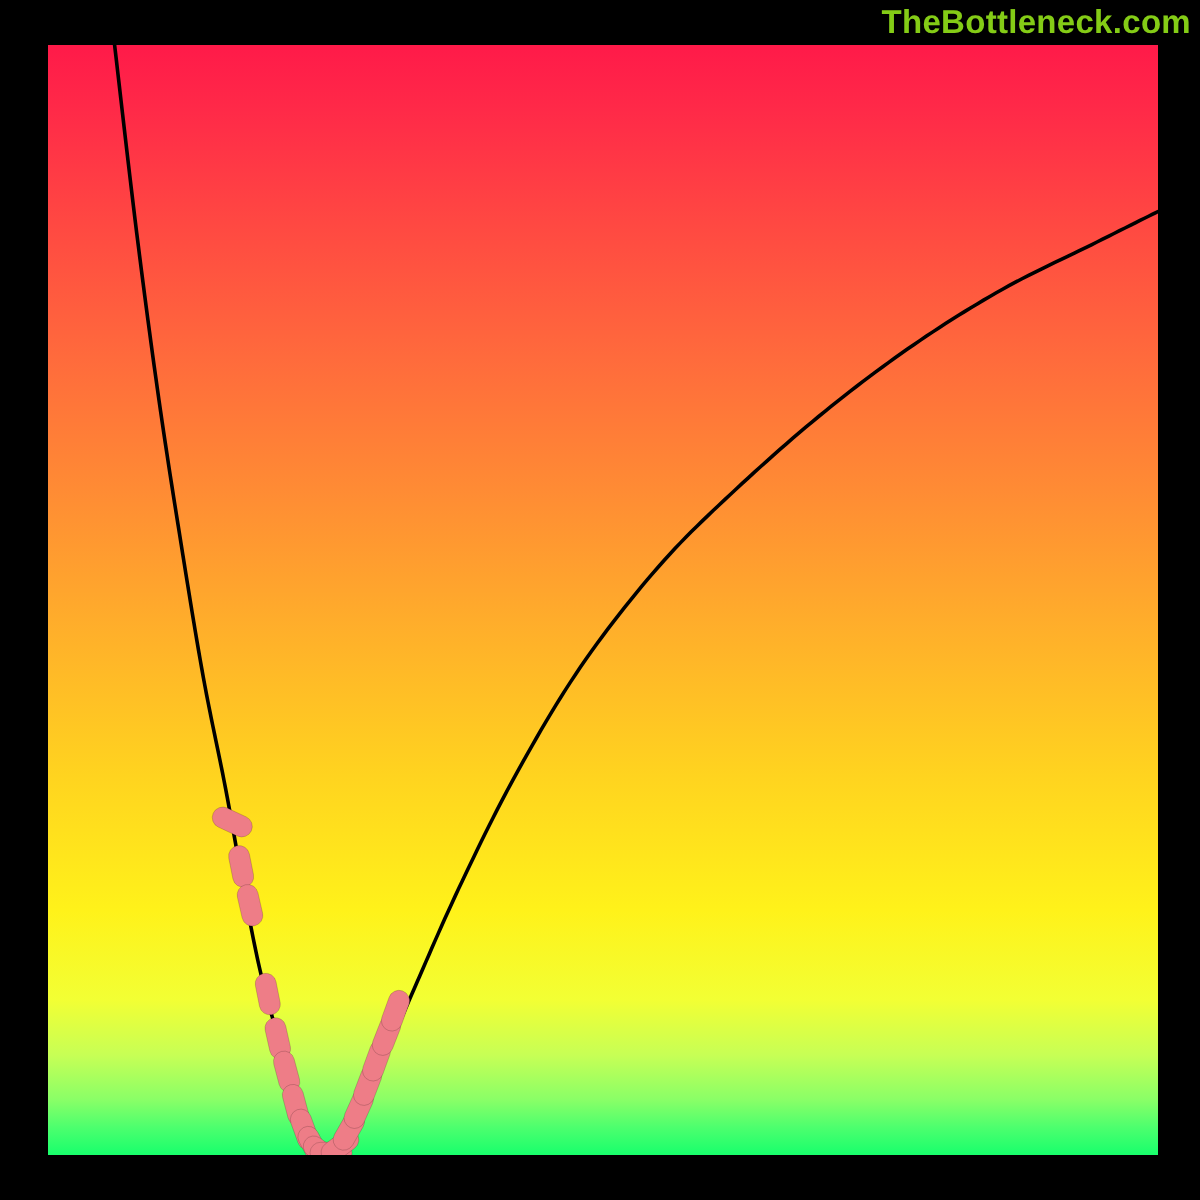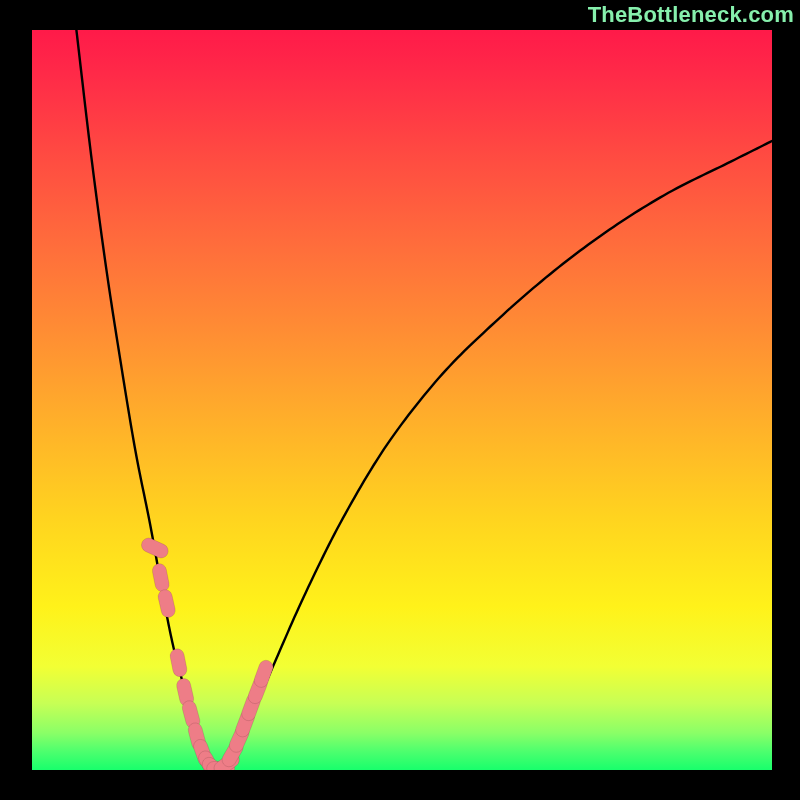--- a/index.html
+++ b/index.html
@@ -48,21 +48,21 @@
       #18ff6c 100%
     );
   }
   .watermark {
     position: absolute;
     top: 2px;
     right: 6px;
     font-family: Arial, Helvetica, sans-serif;
     font-size: 22px;
     font-weight: 600;
-    color: #86efac;
+    color: #84cc16;
     letter-spacing: 0.2px;
     user-select: none;
   }
   svg.curve {
     position: absolute;
     left: 0;
     top: 0;
     width: 740px;
     height: 740px;
     overflow: visible;

